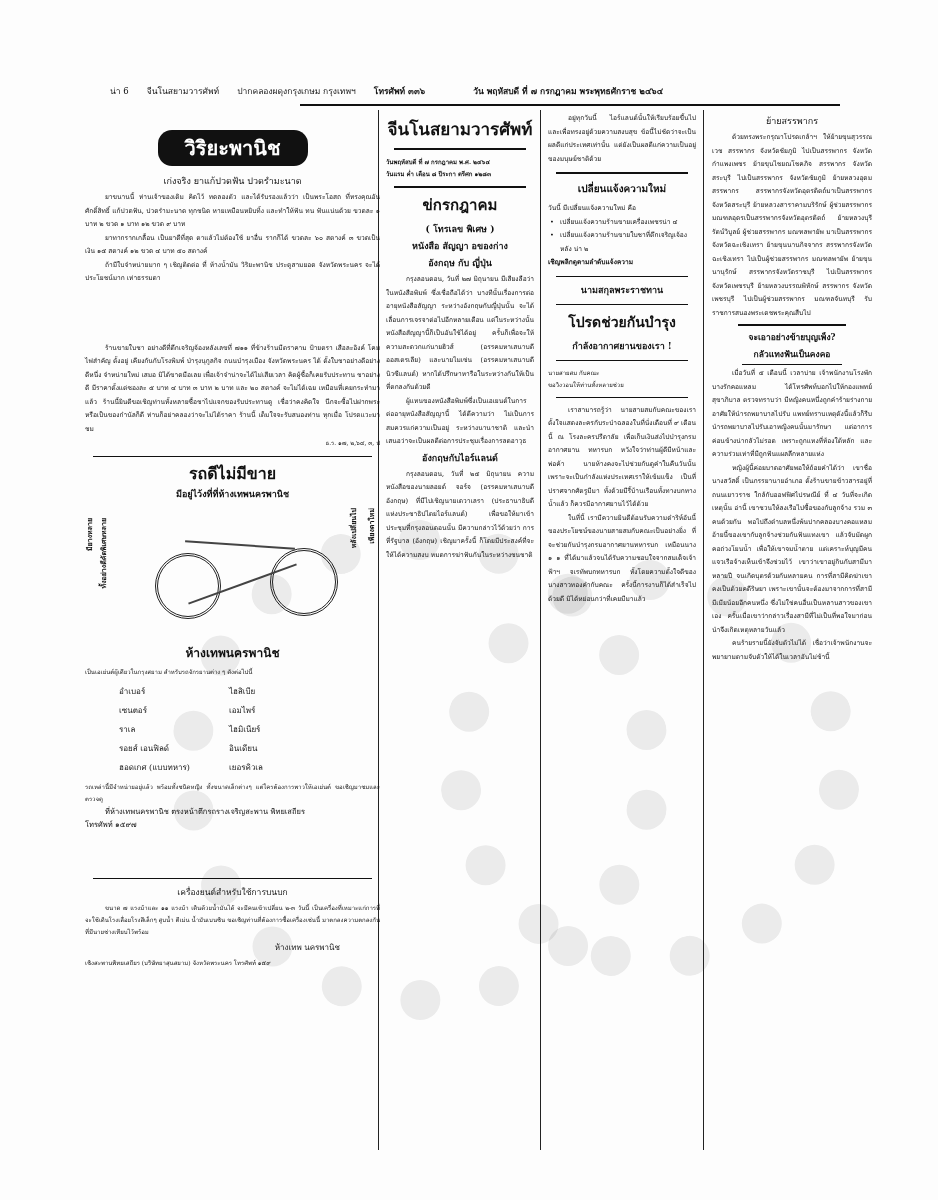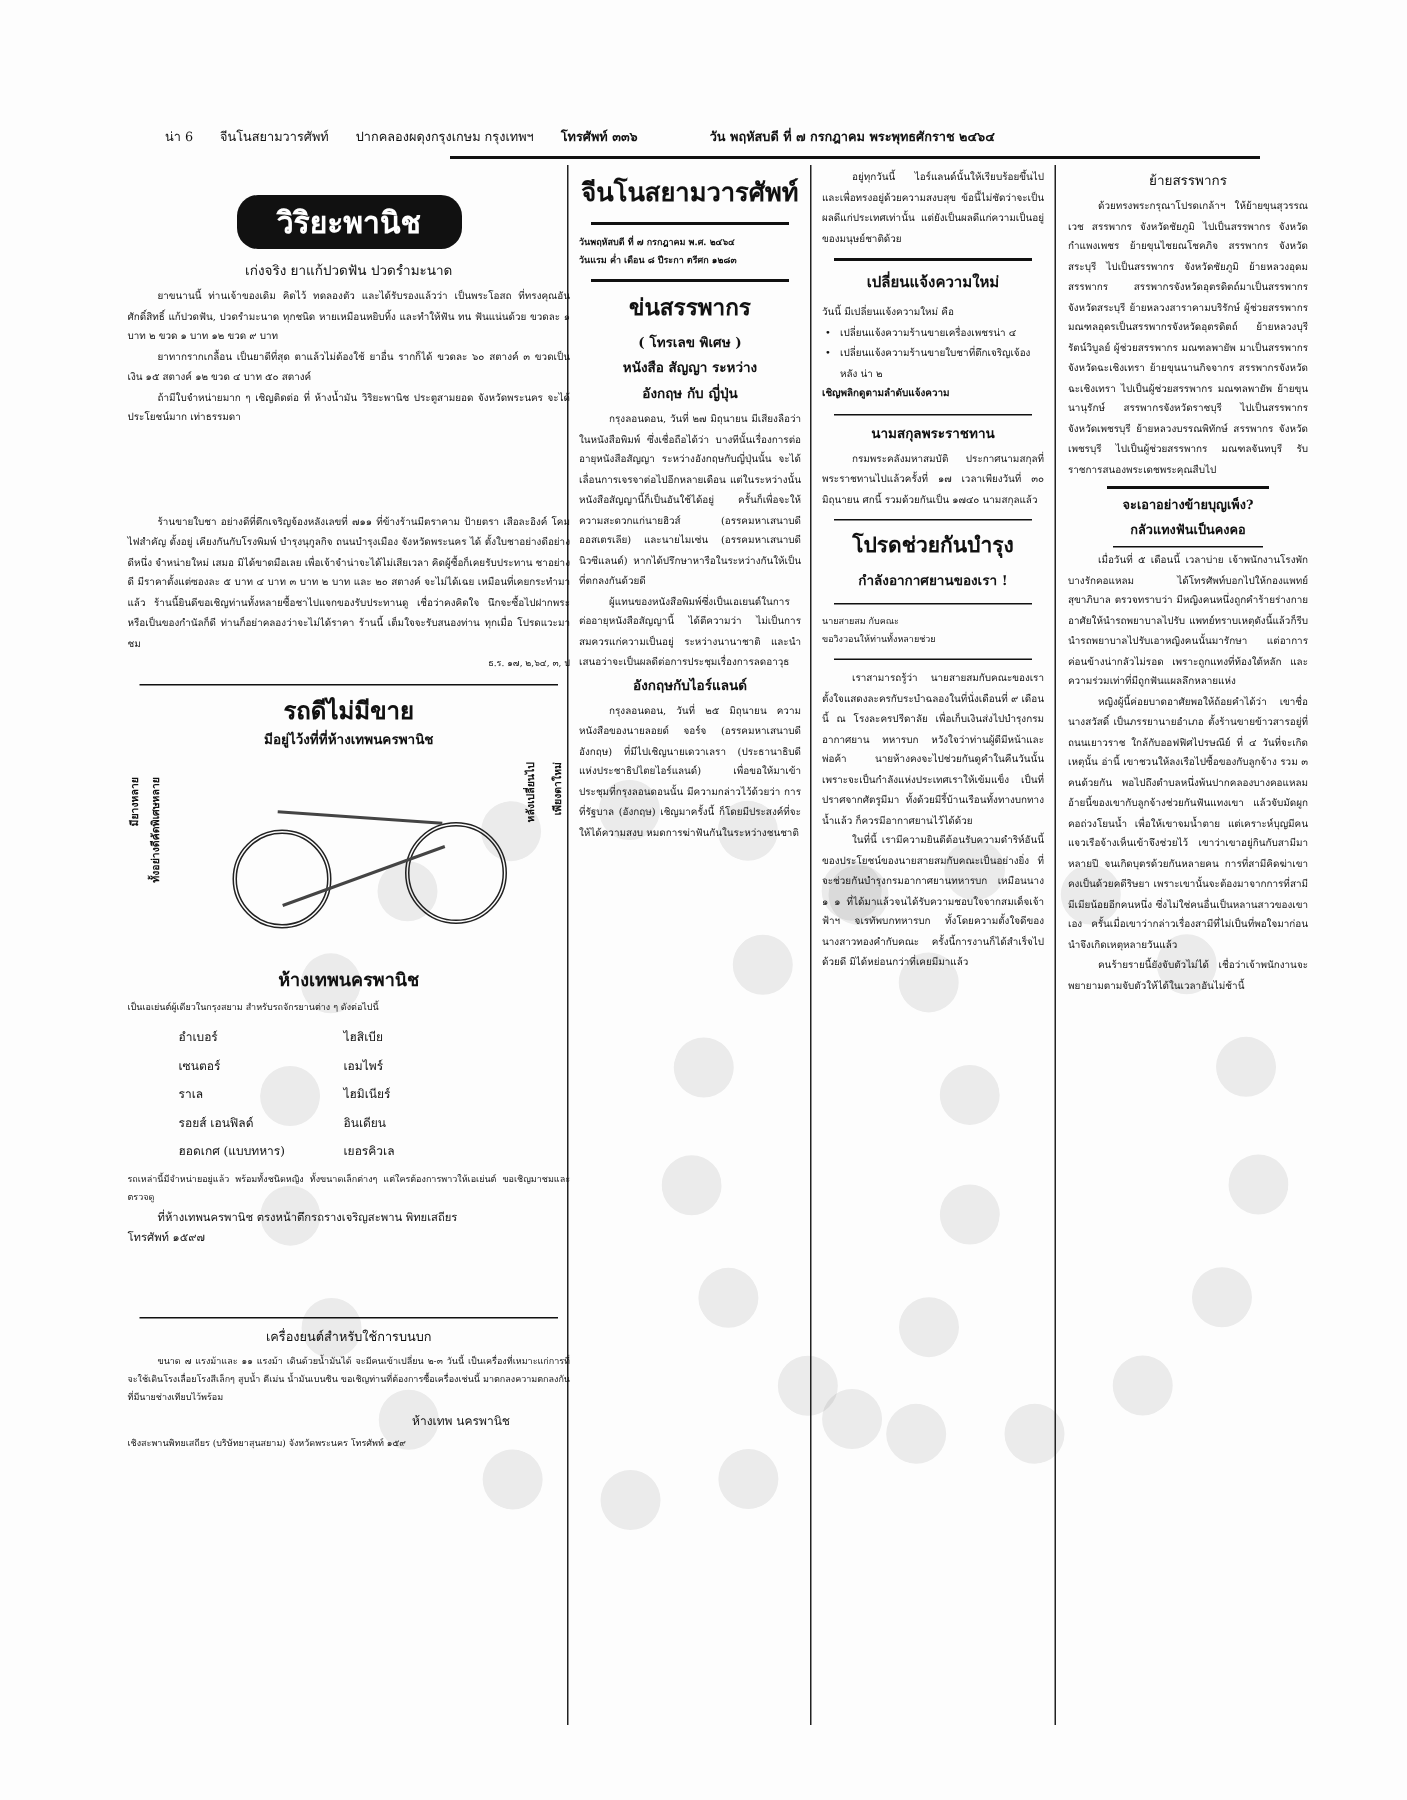--- a/index.html
+++ b/index.html
@@ -112,41 +112,40 @@
       <p class="small center">เชิงสะพานพิทยเสถียร (บริษัทยาสุนสยาม) จังหวัดพระนคร โทรศัพท์ ๑๕๙</p>
     </div>
   </div>
 
   <div class="col" style="left:386px;width:148px;">
     <div class="masthead">จีนโนสยามวารศัพท์</div>
     <div class="hrule"></div>
     <p class="small center" style="font-weight:bold;">วันพฤหัสบดี ที่ ๗ กรกฎาคม พ.ศ. ๒๔๖๔</p>
     <p class="small center" style="font-weight:bold;">วันแรม ค่ำ เดือน ๘ ปีระกา ตรีศก ๑๒๘๓</p>
     <div class="hrule"></div>
-    <div class="h1" style="font-size:15px;">ข่นสรรพากร</div>
+    <div class="h1" style="font-size:15px;">ข่กรกฎาคม</div>
     <div class="h3" style="font-weight:bold;">( โทรเลข พิเศษ )</div>
-    <div class="h3" style="font-weight:bold;">หนังสือ สัญญา ระหว่าง</div>
+    <div class="h3" style="font-weight:bold;">หนังสือ สัญญา อของก่าง</div>
     <div class="h3" style="font-weight:bold;">อังกฤษ กับ ญี่ปุ่น</div>
     <p class="indent">กรุงลอนดอน, วันที่ ๒๗ มิถุนายน มีเสียงลือว่าในหนังสือพิมพ์ ซึ่งเชื่อถือได้ว่า บางทีนั้นเรื่องการต่ออายุหนังสือสัญญา ระหว่างอังกฤษกับญี่ปุ่นนั้น จะได้เลื่อนการเจรจาต่อไปอีกหลายเดือน แต่ในระหว่างนั้นหนังสือสัญญานี้ก็เป็นอันใช้ได้อยู่ ครั้นก็เพื่อจะให้ความสะดวกแก่นายฮิวส์ (อรรคมหาเสนาบดี ออสเตรเลีย) และนายไมเซ่น (อรรคมหาเสนาบดี นิวซีแลนด์) หากได้ปรึกษาหารือในระหว่างกันให้เป็นที่ตกลงกันด้วยดี</p>
     <p class="indent">ผู้แทนของหนังสือพิมพ์ซึ่งเป็นเอเยนต์ในการต่ออายุหนังสือสัญญานี้ ได้ตีความว่า ไม่เป็นการสมควรแก่ความเป็นอยู่ ระหว่างนานาชาติ และนำเสนอว่าจะเป็นผลดีต่อการประชุมเรื่องการลดอาวุธ</p>
     <div class="h3" style="font-weight:bold;">อังกฤษกับไอร์แลนด์</div>
     <p class="indent">กรุงลอนดอน, วันที่ ๒๕ มิถุนายน ความหนังสือของนายลอยด์ จอร์จ (อรรคมหาเสนาบดีอังกฤษ) ที่มีไปเชิญนายเดวาเลรา (ประธานาธิบดีแห่งประชาธิปไตยไอร์แลนด์) เพื่อขอให้มาเข้าประชุมที่กรุงลอนดอนนั้น มีความกล่าวไว้ด้วยว่า การที่รัฐบาล (อังกฤษ) เชิญมาครั้งนี้ ก็โดยมีประสงค์ที่จะให้ได้ความสงบ หมดการฆ่าฟันกันในระหว่างชนชาติ</p>
   </div>
 
   <div class="col" style="left:548px;width:148px;">
     <p class="indent">อยู่ทุกวันนี้ ไอร์แลนด์นั้นให้เรียบร้อยขึ้นไป และเพื่อทรงอยู่ด้วยความสงบสุข ข้อนี้ไม่ชัดว่าจะเป็นผลดีแก่ประเทศเท่านั้น แต่ยังเป็นผลดีแก่ความเป็นอยู่ของมนุษย์ชาติด้วย</p>
     <div class="hrule"></div>
     <div class="h2" style="font-size:10px;">เปลี่ยนแจ้งความใหม่</div>
     <p class="center">วันนี้ มีเปลี่ยนแจ้งความใหม่ คือ</p>
     <p class="bullet">เปลี่ยนแจ้งความร้านขายเครื่องเพชรน่า ๔</p>
     <p class="bullet">เปลี่ยนแจ้งความร้านขายใบชาที่ตึกเจริญเจ้องหลัง น่า ๒</p>
     <p class="center" style="font-weight:bold;">เชิญพลิกดูตามลำดับแจ้งความ</p>
     <div class="hrule thin"></div>
     <div class="h3" style="font-weight:bold;">นามสกุลพระราชทาน</div>
-    <p class="indent">กรมพระคลังมหาสมบัติ ประกาศนามสกุลที่พระราชทานไปแล้วครั้งที่ ๑๗ เวลาเพียงวันที่ ๓๐ มิถุนายน ศกนี้ รวมด้วยกันเป็น ๑๗๔๐ นามสกุลแล้ว</p>
     <div class="hrule thin"></div>
     <div class="h1" style="font-size:14px;">โปรดช่วยกันบำรุง</div>
     <div class="h3" style="font-weight:bold;">กำลังอากาศยานของเรา !</div>
     <div class="hrule thin"></div>
     <p class="small center">นายสายสม กับคณะ</p>
     <p class="small center">ขอวิงวอนให้ท่านทั้งหลายช่วย</p>
     <div class="hrule thin"></div>
     <p class="indent">เราสามารถรู้ว่า นายสายสมกับคณะของเรา ตั้งใจแสดงละครกับระบำฉลองในที่นั่งเดือนที่ ๙ เดือนนี้ ณ โรงละครปรีดาลัย เพื่อเก็บเงินส่งไปบำรุงกรมอากาศยาน ทหารบก หวังใจว่าท่านผู้ดีมีหน้าและพ่อค้า นายห้างคงจะไปช่วยกันดูคำในคืนวันนั้น เพราะจะเป็นกำลังแห่งประเทศเราให้เข้มแข็ง เป็นที่ปราศจากศัตรูมีมา ทั้งด้วยมีรี้บ้านเรือนทั้งทางบกทางน้ำแล้ว ก็ควรมีอากาศยานไว้ได้ด้วย</p>
     <p class="indent">ในที่นี้ เรามีความยินดีต้อนรับความดำริห์อันนี้ของประโยชน์ของนายสายสมกับคณะเป็นอย่างยิ่ง ที่จะช่วยกันบำรุงกรมอากาศยานทหารบก เหมือนนาง ๑ ๑ ที่ได้มาแล้วจนได้รับความชอบใจจากสมเด็จเจ้าฟ้าฯ จเรทัพบกทหารบก ทั้งโดยความตั้งใจดีของนางสาวทองคำกับคณะ ครั้งนี้การงานก็ได้สำเร็จไปด้วยดี มิได้หย่อนกว่าที่เคยมีมาแล้ว</p>
   </div>

